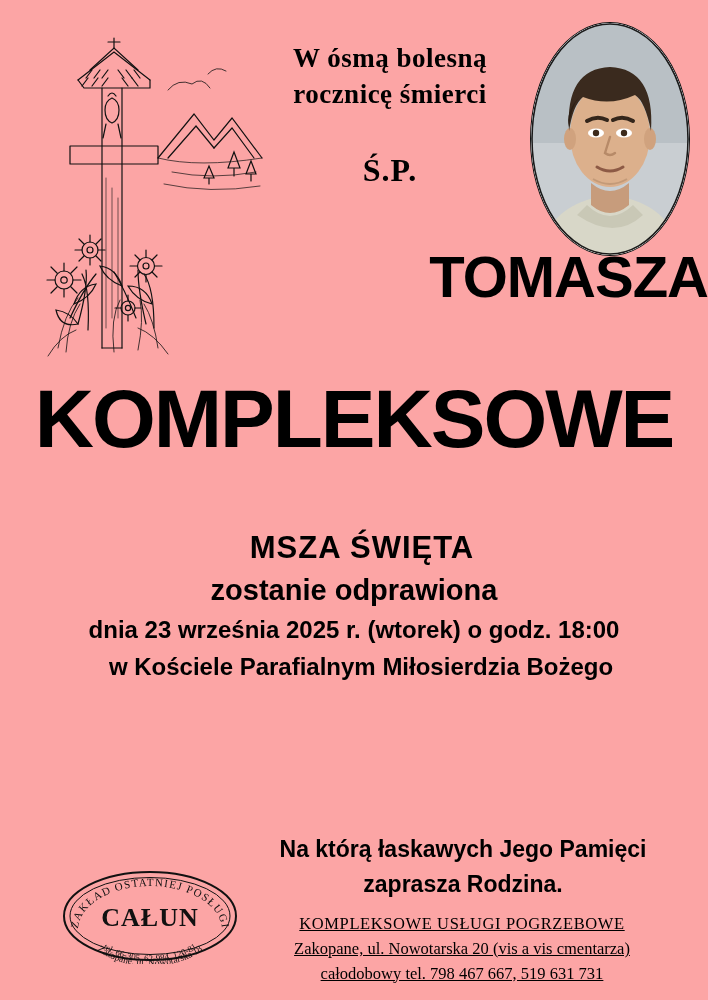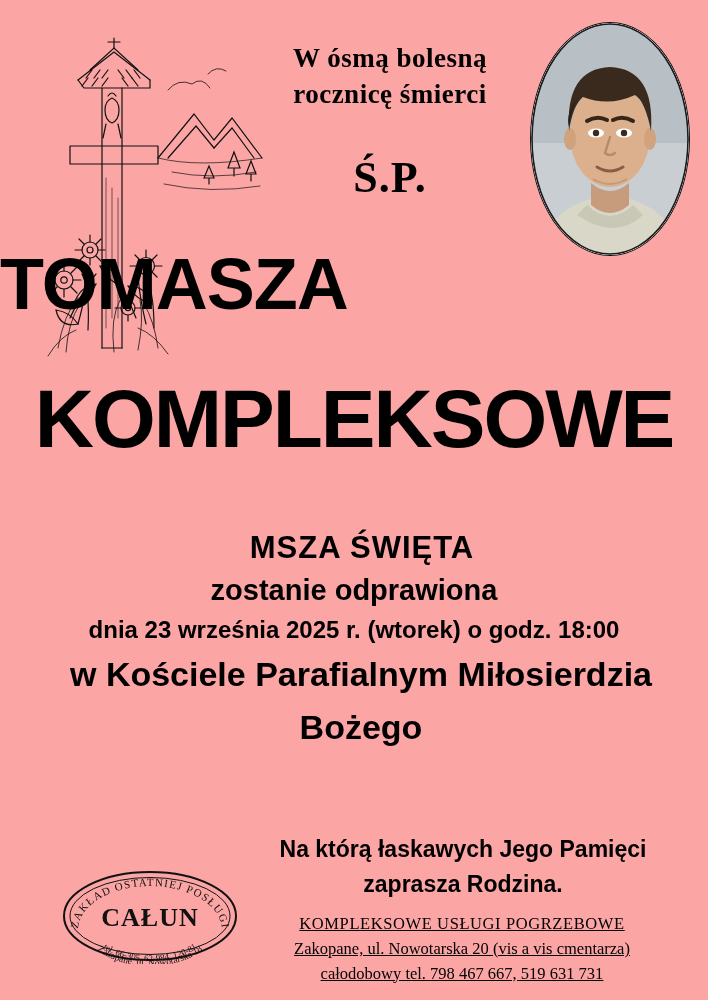--- a/index.html
+++ b/index.html
@@ -61,33 +61,33 @@
   }
 
   .sp {
     position: absolute;
     left: 250px;
     top: 152px;
     width: 280px;
     text-align: center;
     font-family: "Liberation Serif", serif;
     font-weight: bold;
-    font-size: 44px;
+    font-size: 32px;
     letter-spacing: 1px;
   }
 
   .name-first {
     position: absolute;
     left: 0;
     right: 0;
     top: 248px;
-    text-align: left;
+    text-align: right;
     font-family: "Liberation Sans", sans-serif;
     font-weight: bold;
-    font-size: 72px;
+    font-size: 58px;
     line-height: 1;
     letter-spacing: -1px;
   }
   .name-last {
     position: absolute;
     left: 0;
     right: 0;
     top: 378px;
     text-align: center;
     font-family: "Liberation Sans", sans-serif;
@@ -103,21 +103,21 @@
     left: 0;
     right: 0;
     top: 528px;
     text-align: center;
     font-family: "Liberation Sans", sans-serif;
     font-weight: bold;
   }
   .mass .l1 { font-size: 31px; line-height: 1.32; letter-spacing: 1px; padding-left: 16px; }
   .mass .l2 { font-size: 29px; line-height: 1.45; }
   .mass .l3 { font-size: 24px; line-height: 1.55; }
-  .mass .l4 { font-size: 34px; line-height: 1.55; padding-left: 14px; }
+  .mass .l4 { font-size: 24px; line-height: 1.55; padding-left: 14px; }
   .mass .l5 { font-size: 28px; line-height: 1.55; }
 
   
   .invite {
     position: absolute;
     left: 240px;
     right: 22px;
     top: 832px;
     text-align: center;
     font-family: "Liberation Sans", sans-serif;

